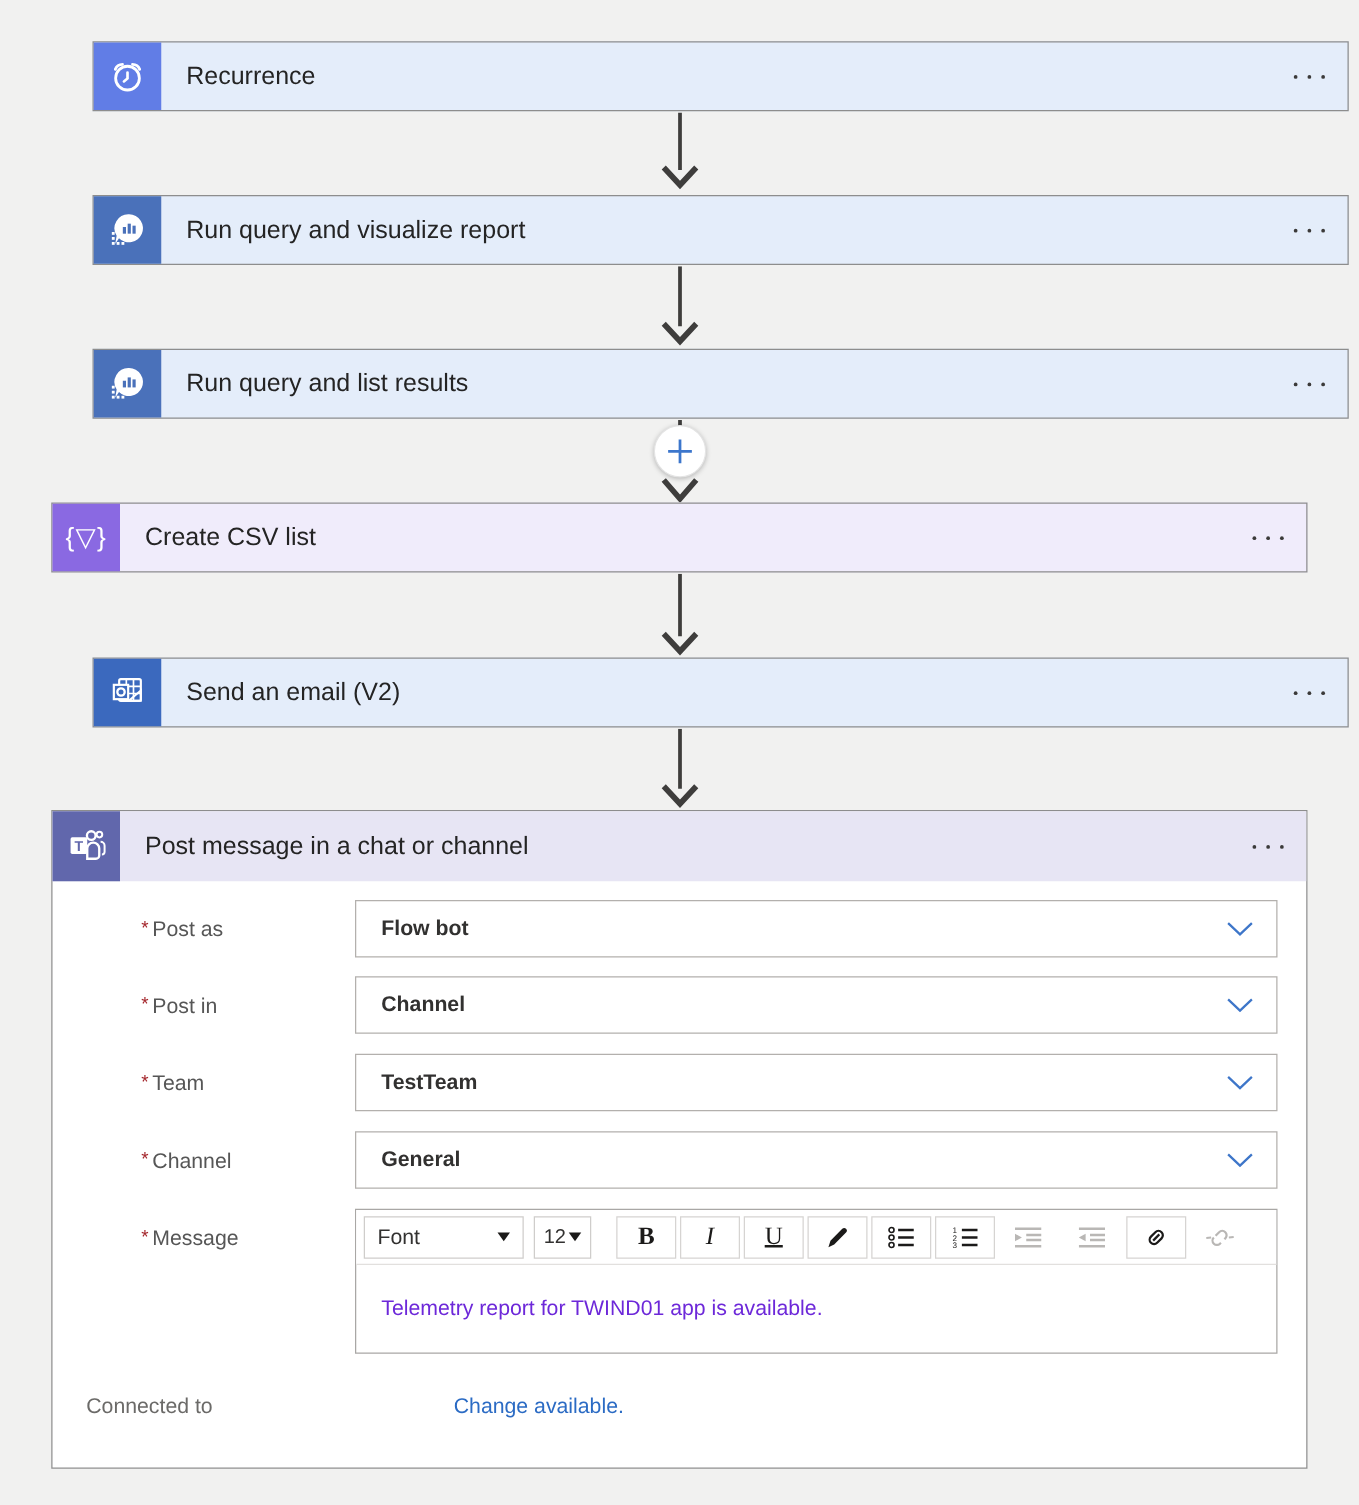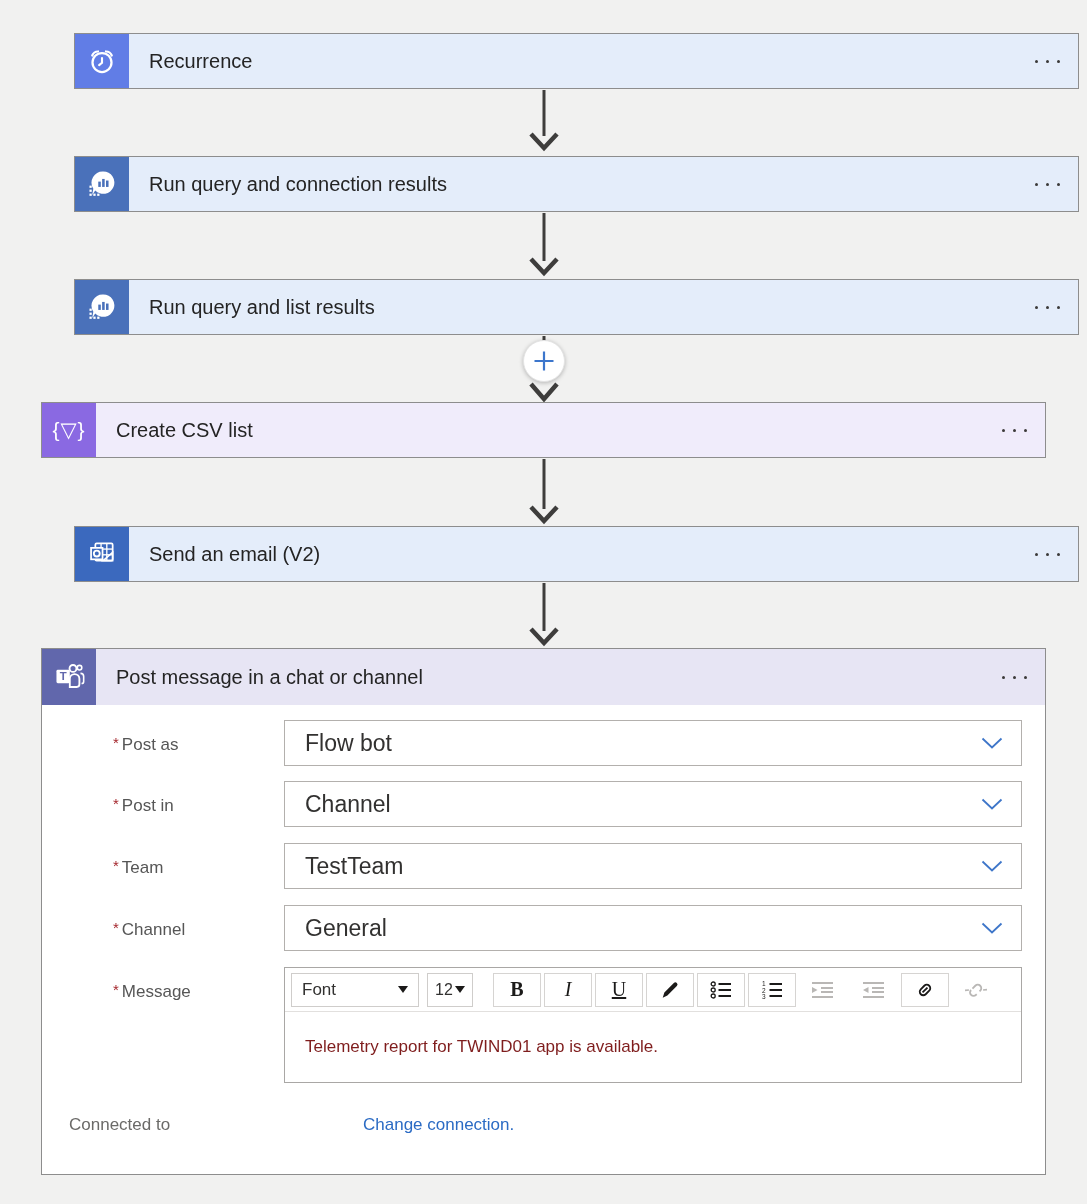--- a/index.html
+++ b/index.html
@@ -60,21 +60,21 @@
   .field-label {
     position:absolute; left:27px; font-size:17px; color:#565656;
     line-height:24px; white-space:nowrap;margin-left:44px;
   }
   .req { color:#a4262c; margin-right:3px; font-size:15px; vertical-align:2px; }
   .dropdown {
     position:absolute; left:242px; width:738px; height:46px;
     border:1px solid #b3b0ad; background:#fff;
     display:flex; align-items:center; cursor:pointer;
   }
-  .dropdown .val { flex:1; padding-left:20px; font-size:23px; color:#323130; }
+  .dropdown .val { flex:1; padding-left:20px; font-size:17px; color:#323130;font-weight:bold; }
   .dropdown svg { margin-right:18px; }
 
   
   .msg-box {
     position:absolute; left:242px; top:318px; width:738px; height:116px;
     border:1px solid #a9a7a5; background:#fff;
   }
   .msg-toolbar {
     height:44px; display:flex; align-items:center; padding-left:6px;
     border-bottom:1px solid #e2e0de; background:#fff;
@@ -90,21 +90,21 @@
     width:48px; height:34px; margin-right:3px; border:1px solid #d6d4d2;
     display:flex; align-items:center; justify-content:center; background:#fff;
     cursor:pointer; font-size:20px; color:#1b1a19;
   }
   .tb-btn.disabled { border:none; color:#b9b7b5; cursor:default; }
   .tb-b { font-family:"Liberation Serif", serif; font-weight:bold; }
   .tb-i { font-family:"Liberation Serif", serif; font-style:italic; }
   .tb-u { font-family:"Liberation Serif", serif; text-decoration:underline; }
   .msg-body {
     height:70px; display:flex; align-items:center; padding-left:20px;
-    font-size:17px; color:#7f1d1d; cursor:text;
+    font-size:17px; color:#6d28d9; cursor:text;
   }
 
   
   .connected-label {
     position:absolute; left:27px; top:466px; font-size:17px; color:#6b6a68;
   }
   .change-link {
     position:absolute; left:321px; top:466px; font-size:17px; color:#2b6bc4;
     text-decoration:none; cursor:pointer;
   }
@@ -141,21 +141,21 @@
       <rect x="9.2" y="10.2" width="1.9" height="4" fill="#4a71ba"></rect>
       <rect x="12.1" y="8.2" width="1.9" height="6" fill="#4a71ba"></rect>
       <rect x="15" y="9.4" width="1.9" height="4.8" fill="#4a71ba"></rect>
       <rect x="2.6" y="13.2" width="1.7" height="1.7" fill="#fff"></rect>
       <rect x="2.6" y="16.2" width="1.7" height="1.7" fill="#fff"></rect>
       <rect x="2.6" y="19.2" width="1.7" height="1.7" fill="#fff"></rect>
       <rect x="5.5" y="19.2" width="1.7" height="1.7" fill="#fff"></rect>
       <rect x="8.4" y="19.2" width="1.7" height="1.7" fill="#fff"></rect>
     </svg>
   </div>
-  <div class="step-title">Run query and connection results</div>
+  <div class="step-title">Run query and visualize report</div>
   <div class="step-menu">
       <i></i>
       <i></i>
       <i></i>
     </div>
 </div>
 
 <svg class="arrow" style="top:213px" width="36" height="64">
   <line x1="18" y1="0" x2="18" y2="48" stroke="#3e3d3c" stroke-width="3"></line>
   <path d="M5 46 L18 60 L31 46" fill="none" stroke="#3e3d3c" stroke-width="4.5"></path>
@@ -368,14 +368,14 @@
           <path d="M8.5 14.5 h-1 a3.5 3.5 0 0 1 0 -7" fill="none" stroke="#b9b7b5" stroke-width="1.8"></path>
           <line x1="3" y1="3.5" x2="6" y2="6" stroke="#b9b7b5" stroke-width="1.6"></line>
           <line x1="19" y1="18.5" x2="16" y2="16" stroke="#b9b7b5" stroke-width="1.6"></line>
         </svg>
       </div>
     </div>
     <div class="msg-body">Telemetry report for TWIND01 app is available.</div>
   </div>
 
   <div class="connected-label">Connected to</div>
-  <a class="change-link">Change connection.</a>
+  <a class="change-link">Change available.</a>
 </div>
 
 </body></html>

